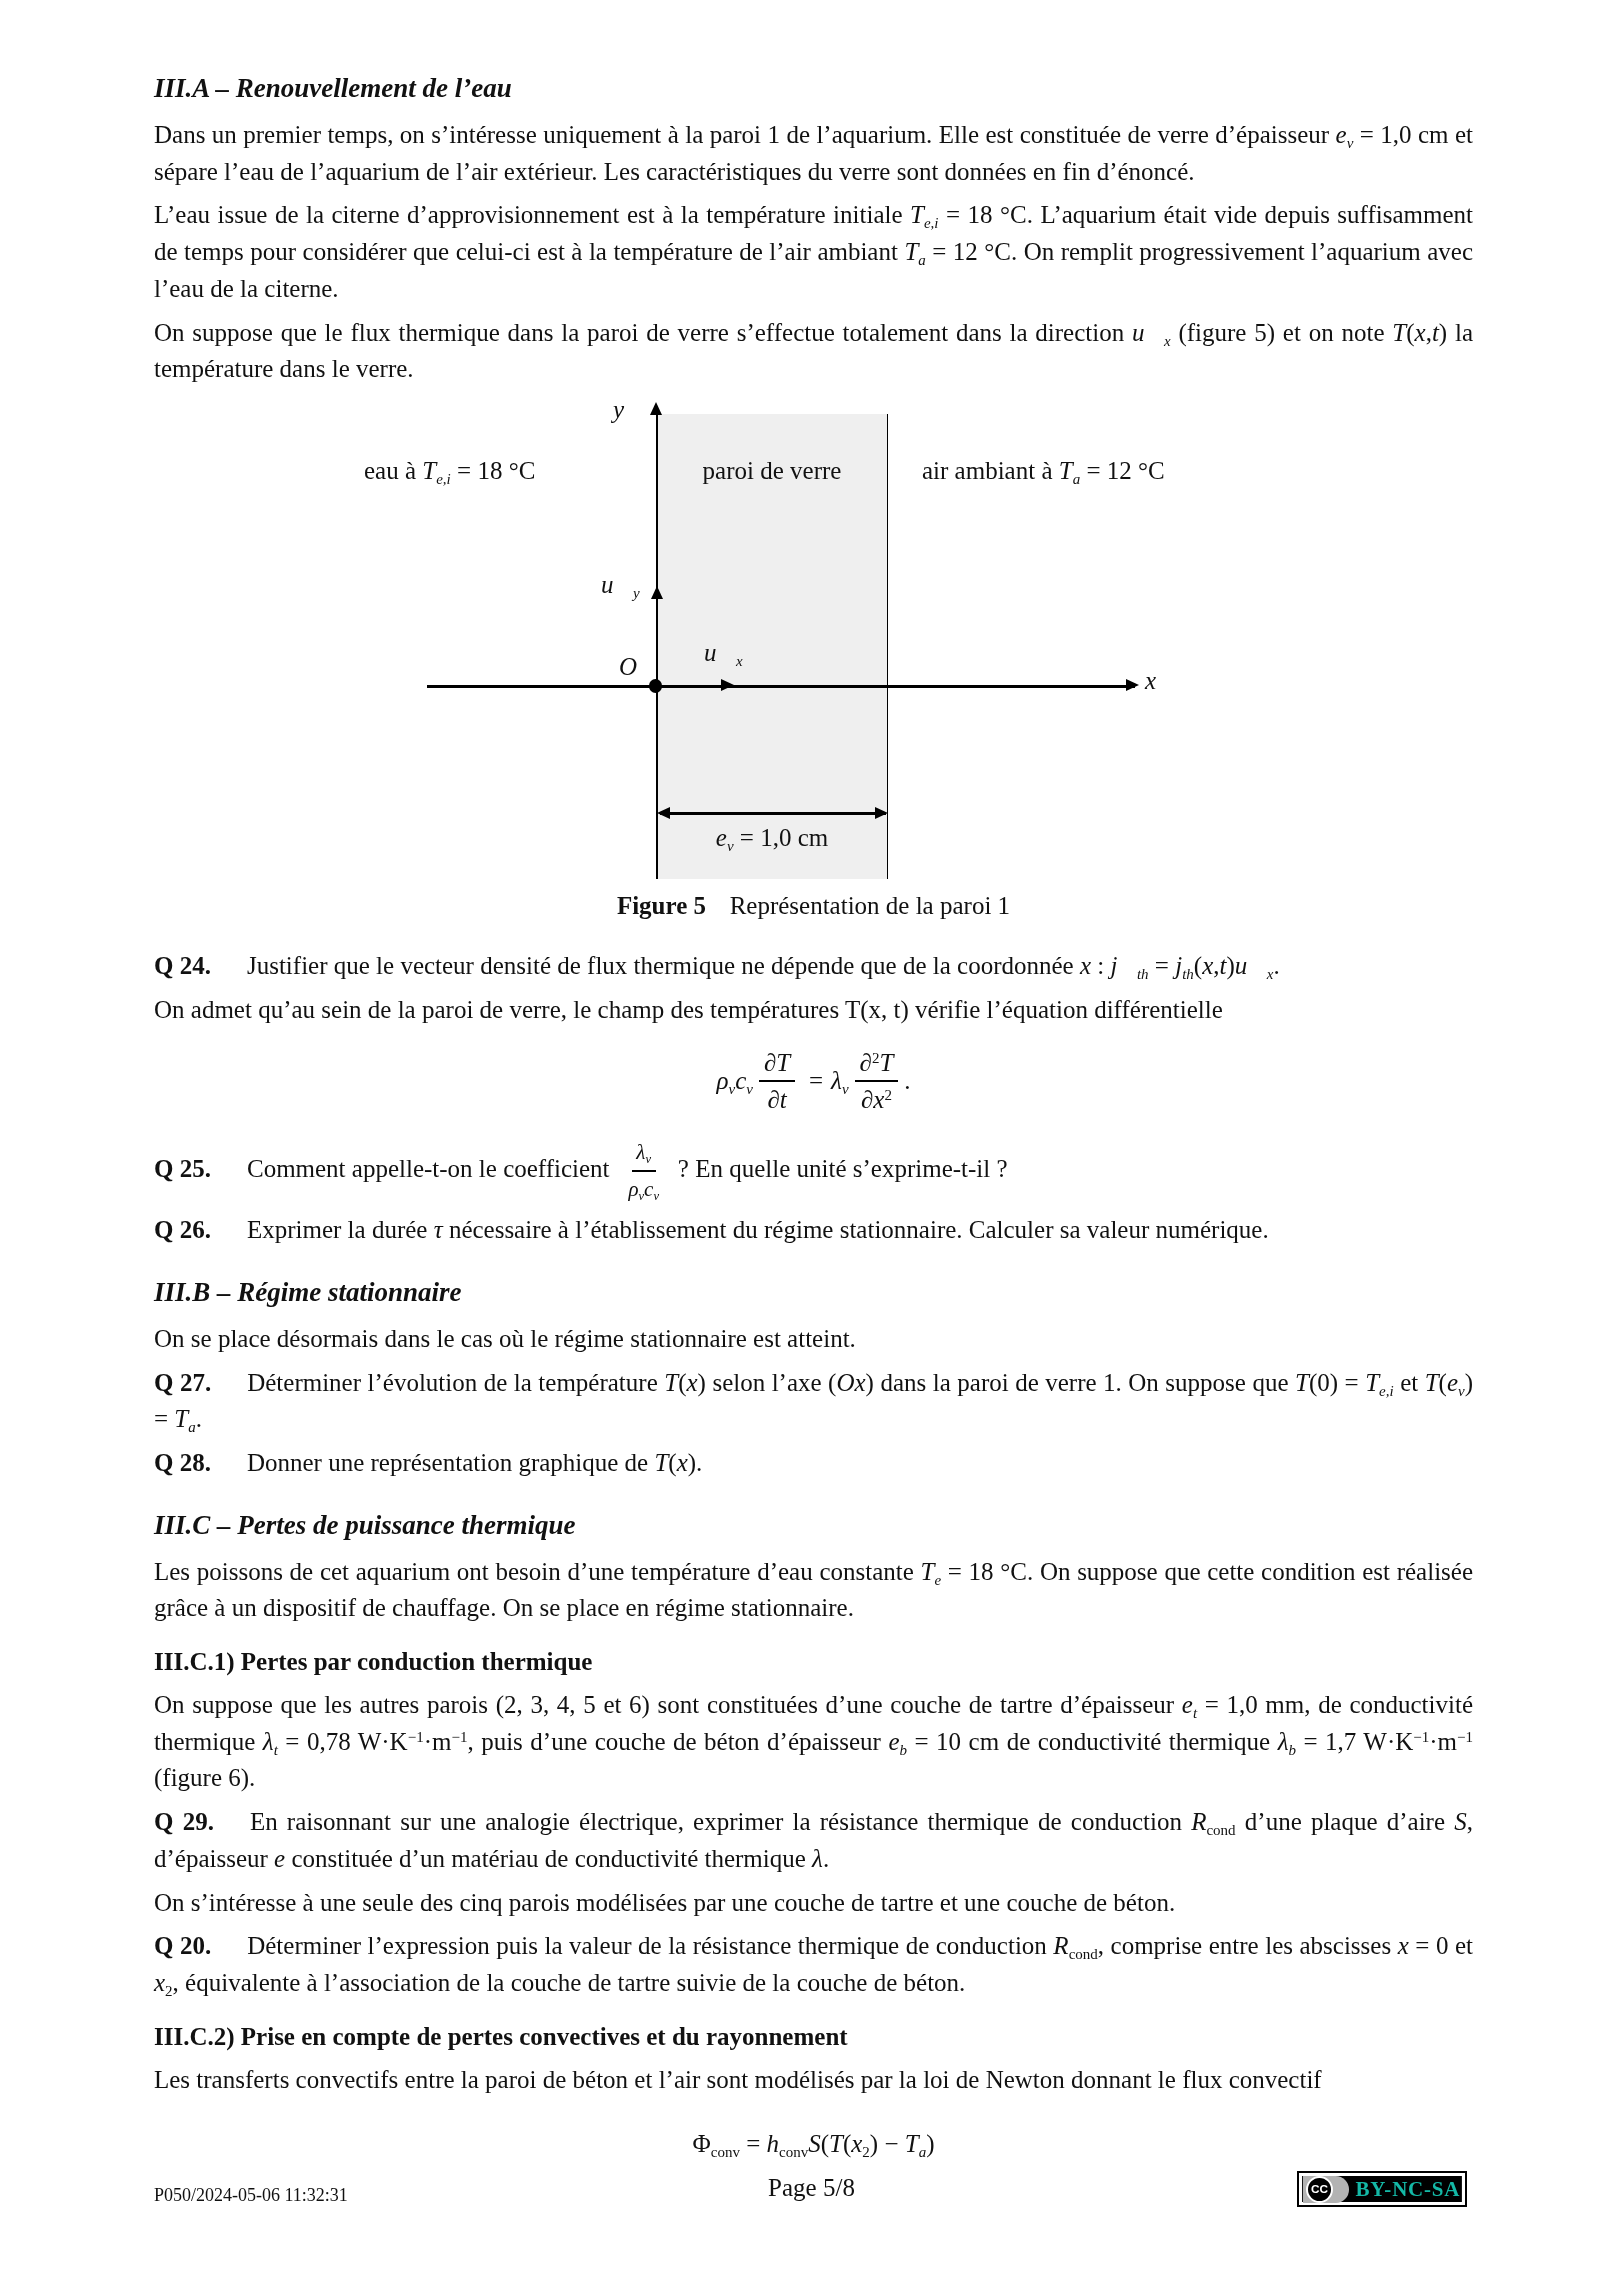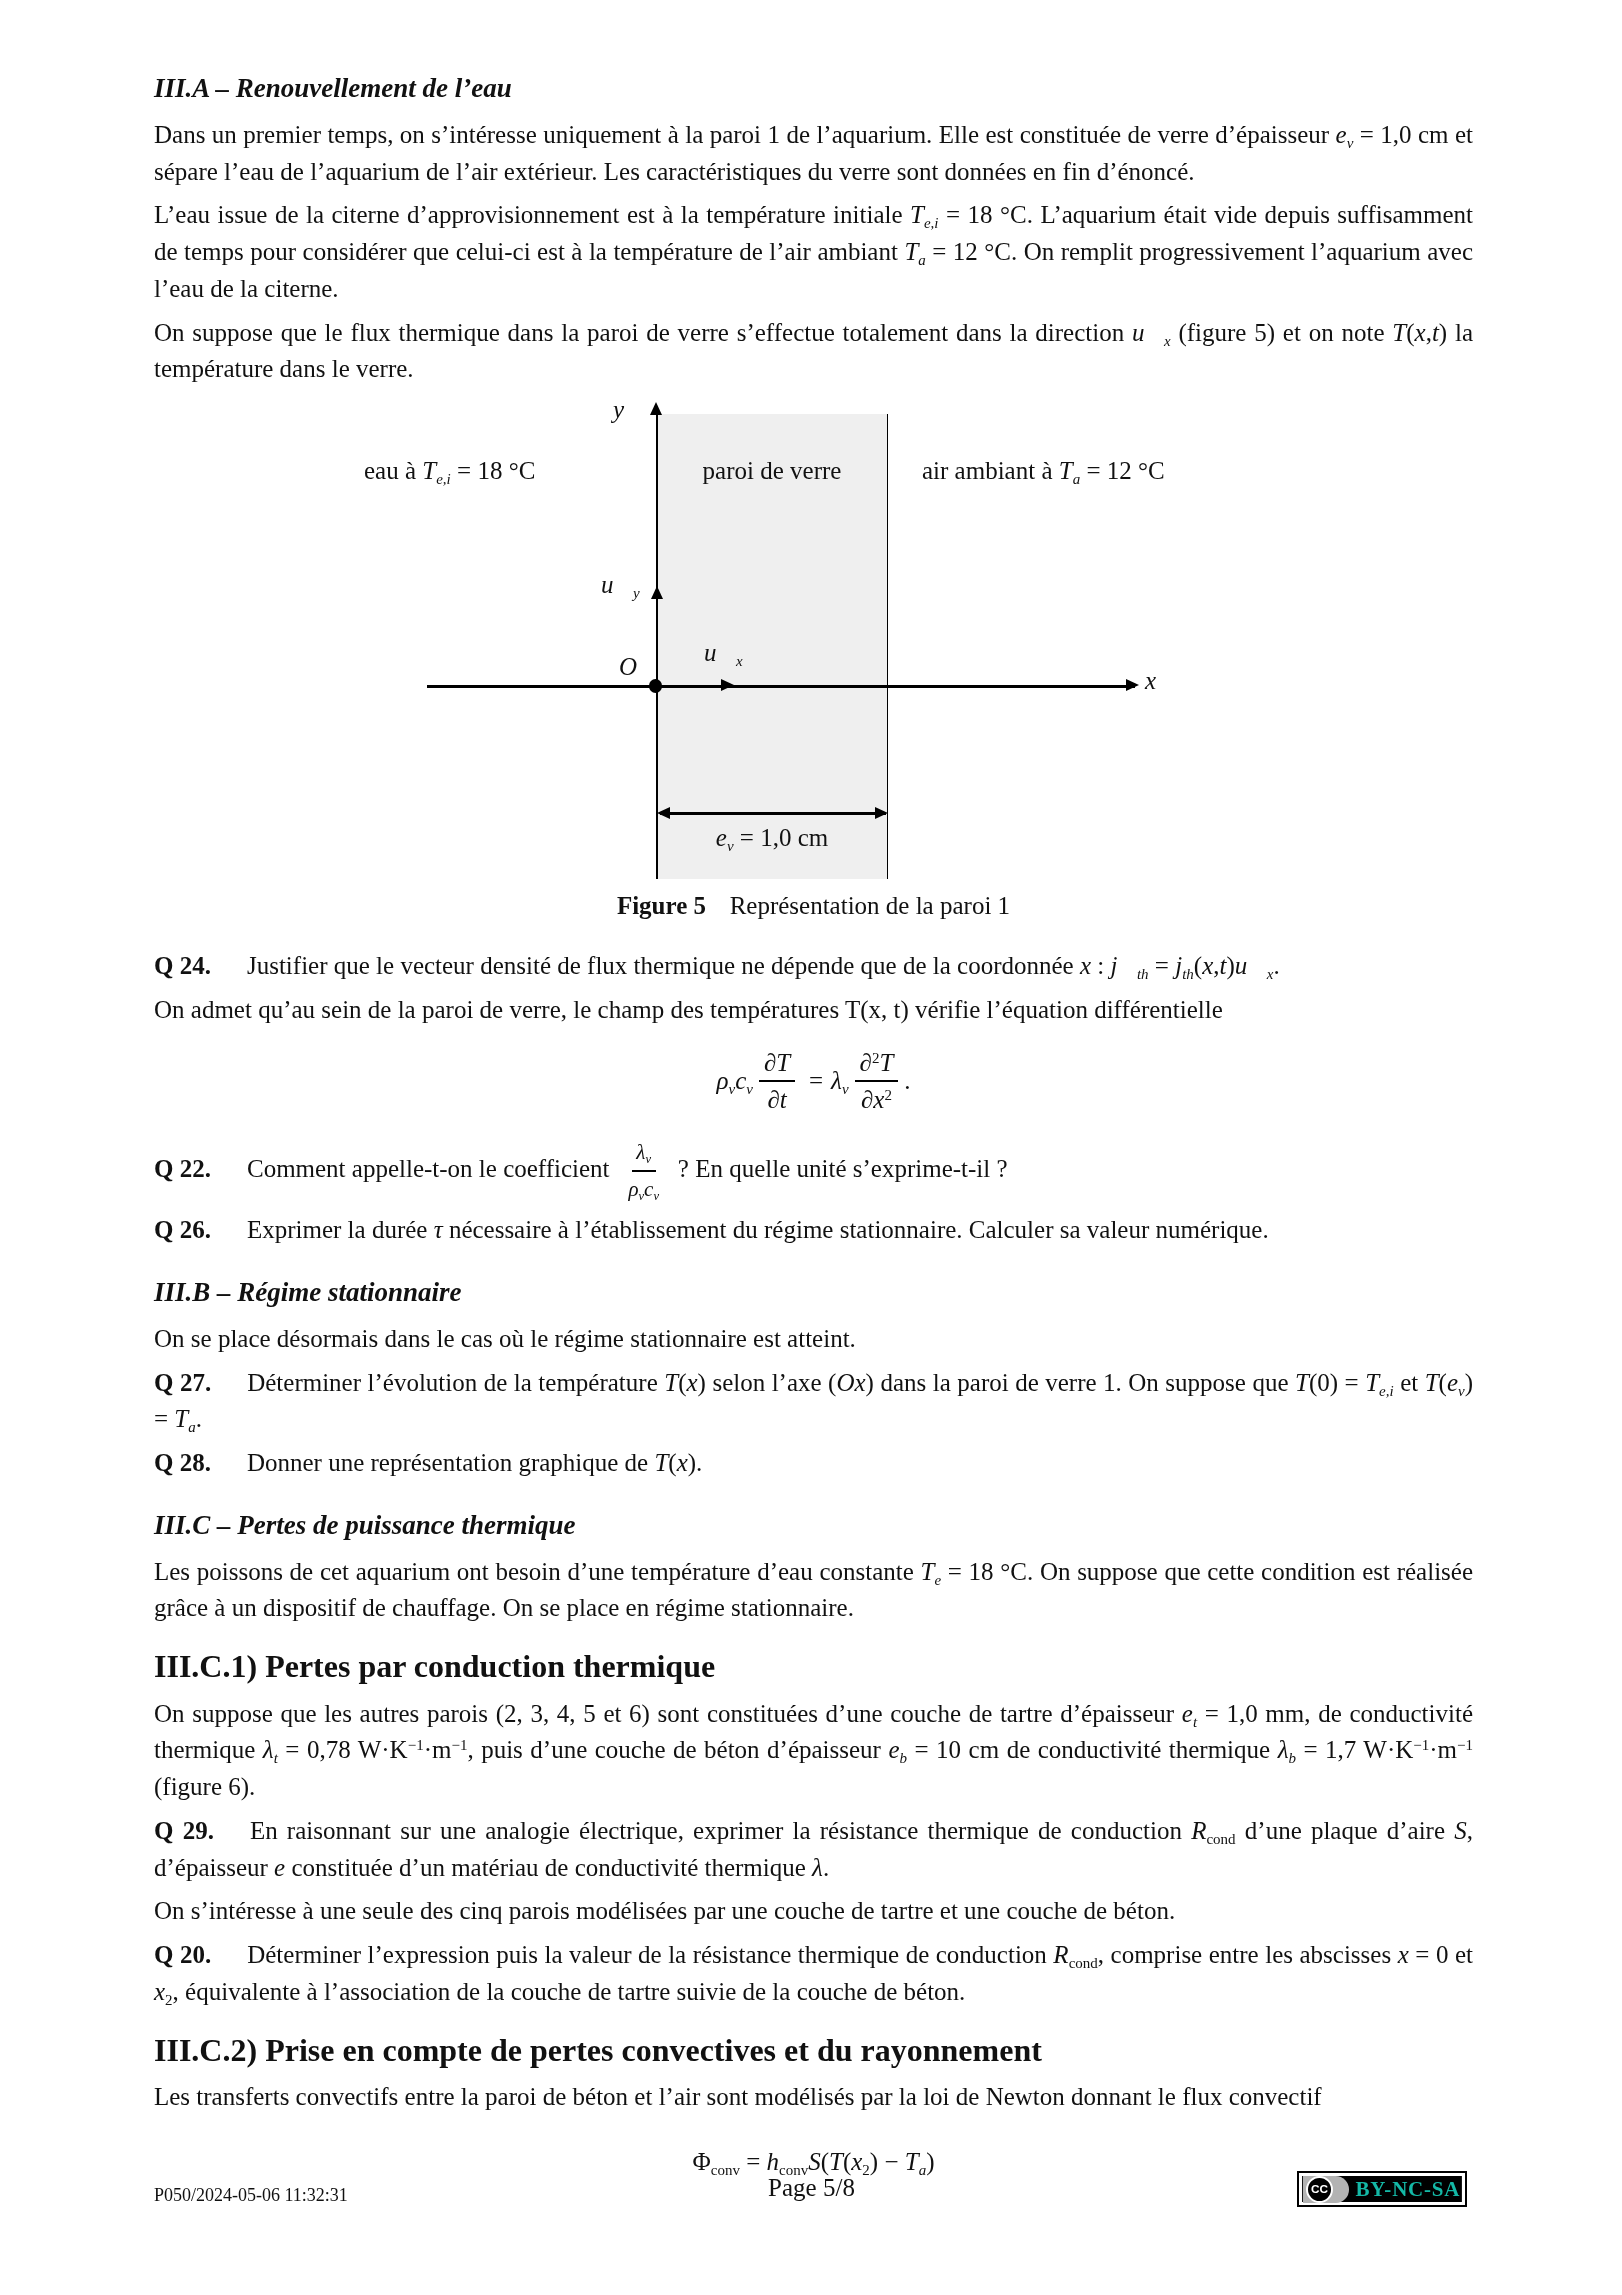--- a/index.html
+++ b/index.html
@@ -12,21 +12,21 @@
   body{width:1623px;height:2295px;color:var(--ink);
        font-family:"Liberation Serif","DejaVu Serif",serif;font-size:25px;}
   .page{position:relative;width:1623px;height:2295px;overflow:hidden;background:#fff;padding-left:44px;}
   .content{position:absolute;left:154px;top:72px;width:1319px;}
   p{margin:0 0 7px;text-align:justify;line-height:1.47;}
   i{font-style:italic;}
   sub{font-size:60%;line-height:0;vertical-align:-0.35em;}
   sup{font-size:60%;line-height:0;vertical-align:0.55em;}
   h3.sec{font-style:italic;font-weight:bold;font-size:27px;margin:27px 0 12.6px;line-height:1.2;}
   h3.sec.first{margin-top:0;}
-  h4.subsec{font-weight:bold;font-size:32px;margin:19px 0 9.4px;line-height:1.25;}
+  h4.subsec{font-weight:bold;font-size:25px;margin:19px 0 9.4px;line-height:1.25;}
   .q{margin:3.1px 0 7px;}
   .qlabel{font-weight:bold;margin-right:36px;}
   
   .fig-area{position:relative;height:471px;margin:19px 0 0;}
   .band{position:absolute;left:502px;top:6.3px;width:232px;height:465px;
         background:var(--band-fill);border-left:2.4px solid #000;border-right:1.6px solid #000;box-sizing:border-box;}
   .yaxis-line{position:absolute;left:502px;top:7.9px;width:2.4px;height:272px;background:#000;}
   .xaxis-line{position:absolute;left:273px;top:278px;width:708px;height:2.4px;background:#000;}
   .tri{position:absolute;width:0;height:0;}
   .tri.up{border-left:6.3px solid transparent;border-right:6.3px solid transparent;border-bottom:13.3px solid #000;}
@@ -114,21 +114,21 @@
       <span class="eqsign">=</span>
       <span><i>λ</i><sub><i>v</i></sub></span>
       <span class="frac">
           <span class="num"><i>∂</i><sup>2</sup><i>T</i></span>
           <span class="den"><i>∂x</i><sup>2</sup></span>
         </span>
       <span>.</span>
     </div>
 
     <p class="q">
-      <span class="qlabel">Q 22.</span><span>Comment appelle-t-on le coefficient</span>
+      <span class="qlabel">Q 25.</span><span>Comment appelle-t-on le coefficient</span>
       <span class="frac inline">
           <span class="num"><i>λ</i><sub><i>v</i></sub></span>
           <span class="den"><i>ρ</i><sub><i>v</i></sub><i>c</i><sub><i>v</i></sub></span>
         </span>
       <span>? En quelle unité s’exprime-t-il ?</span>
     </p>
 
     <p class="q">
       <span class="qlabel">Q 26.</span><span>Exprimer la durée <i>τ</i> nécessaire à l’établissement du régime stationnaire. Calculer sa valeur numérique.</span>
     </p>

